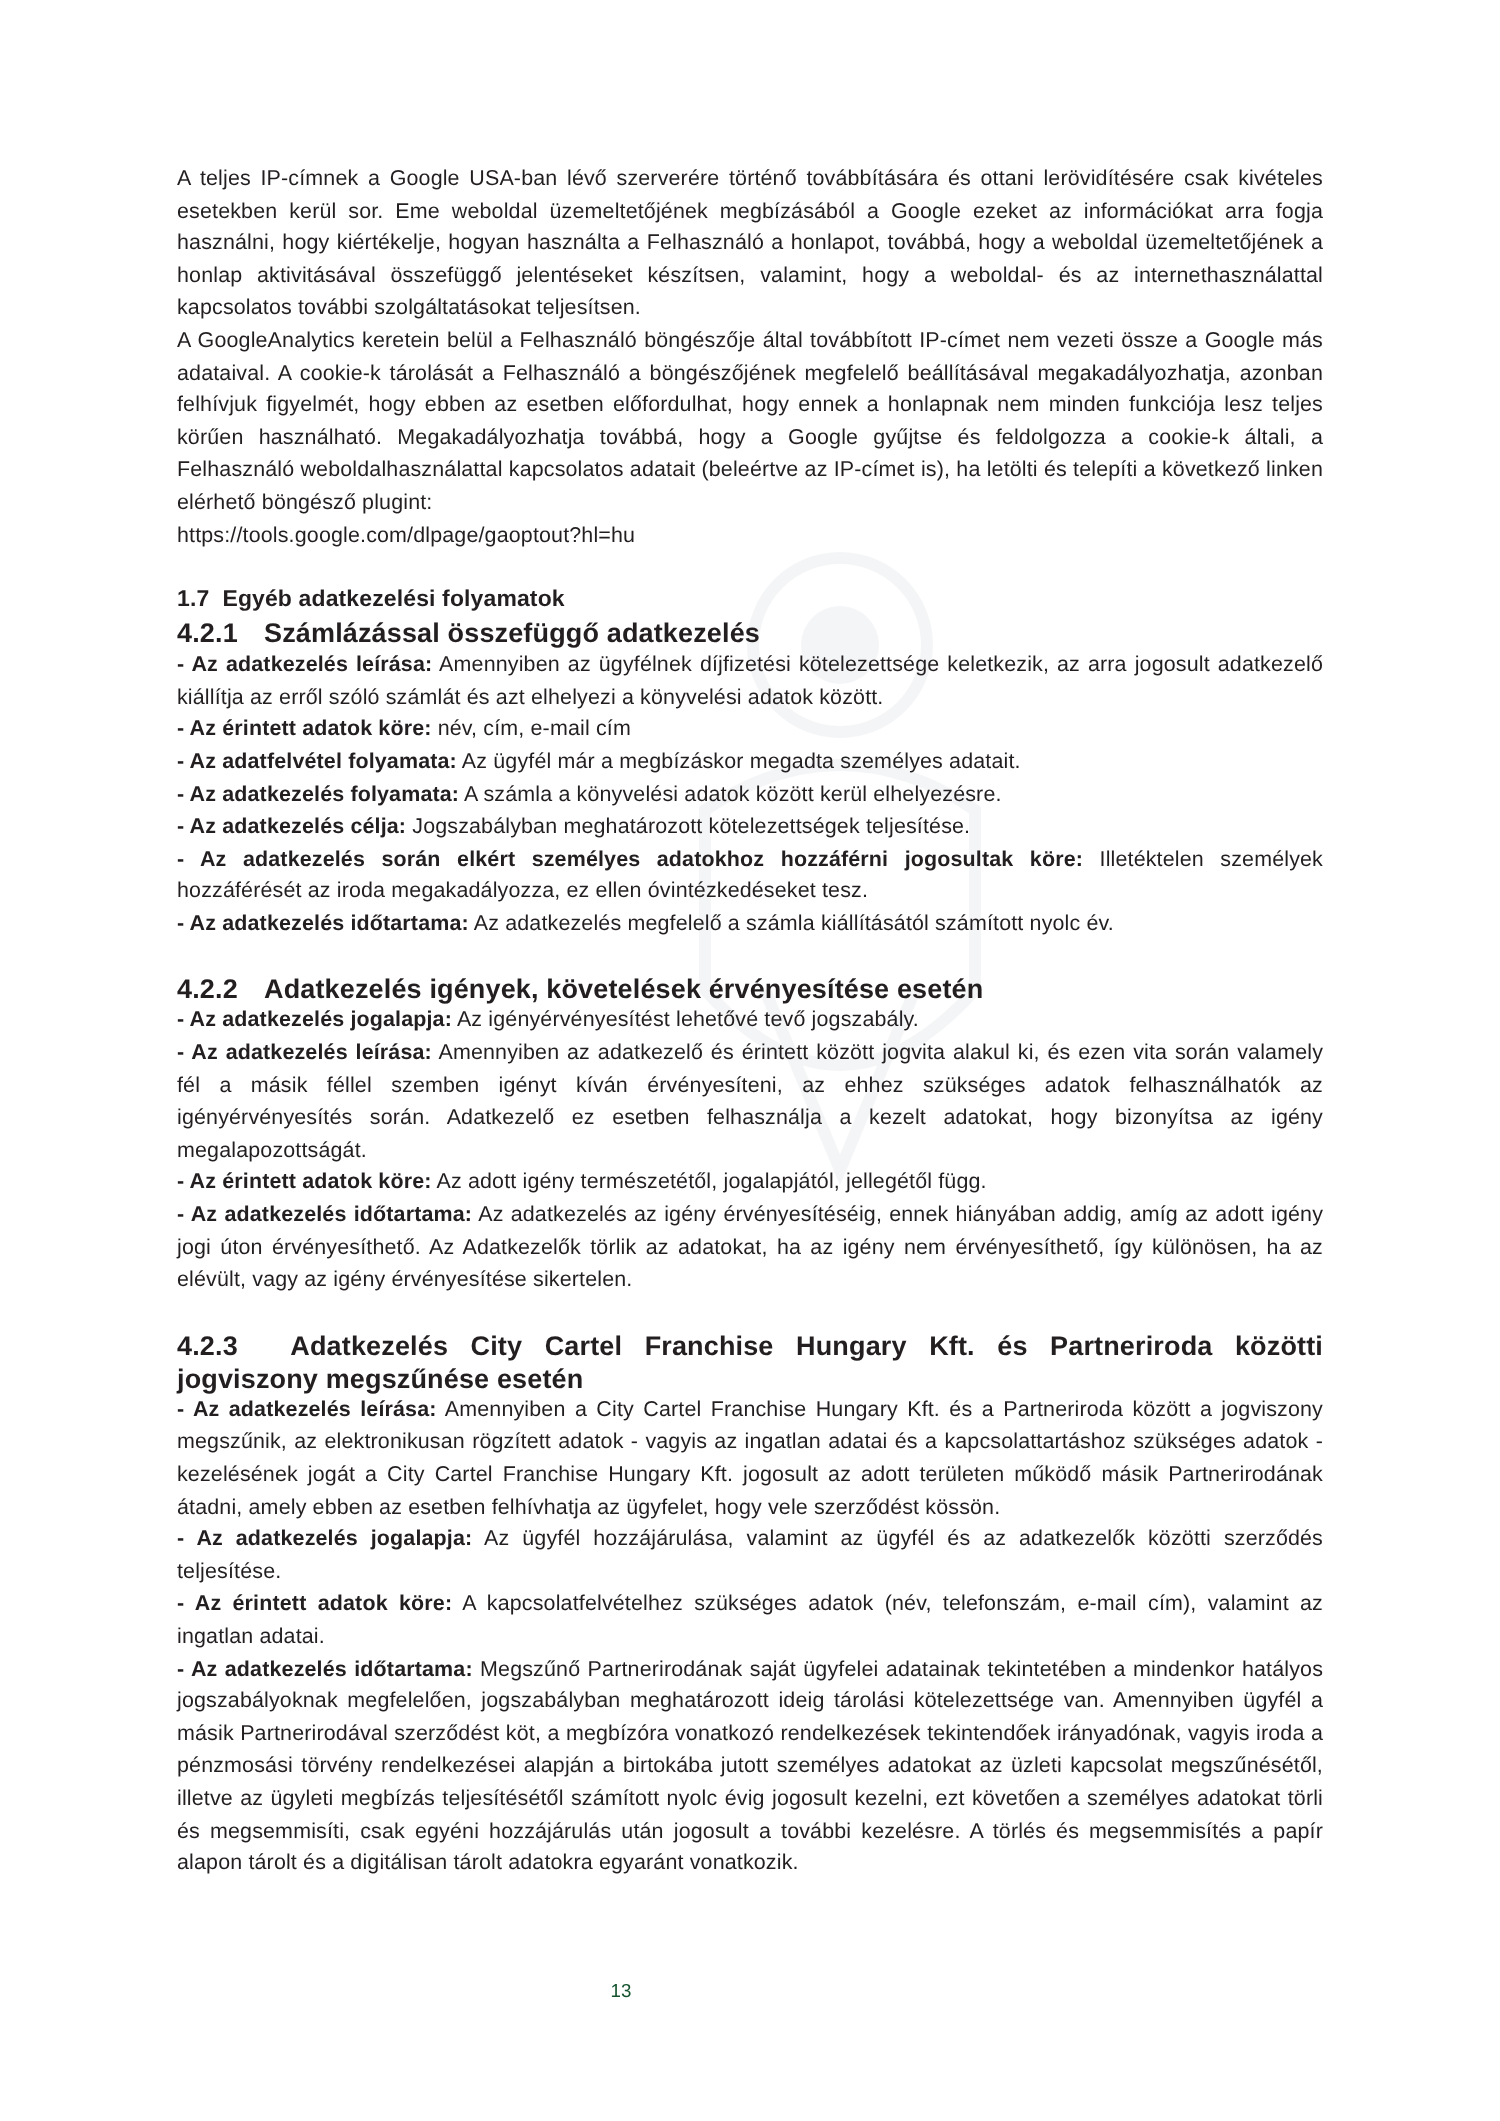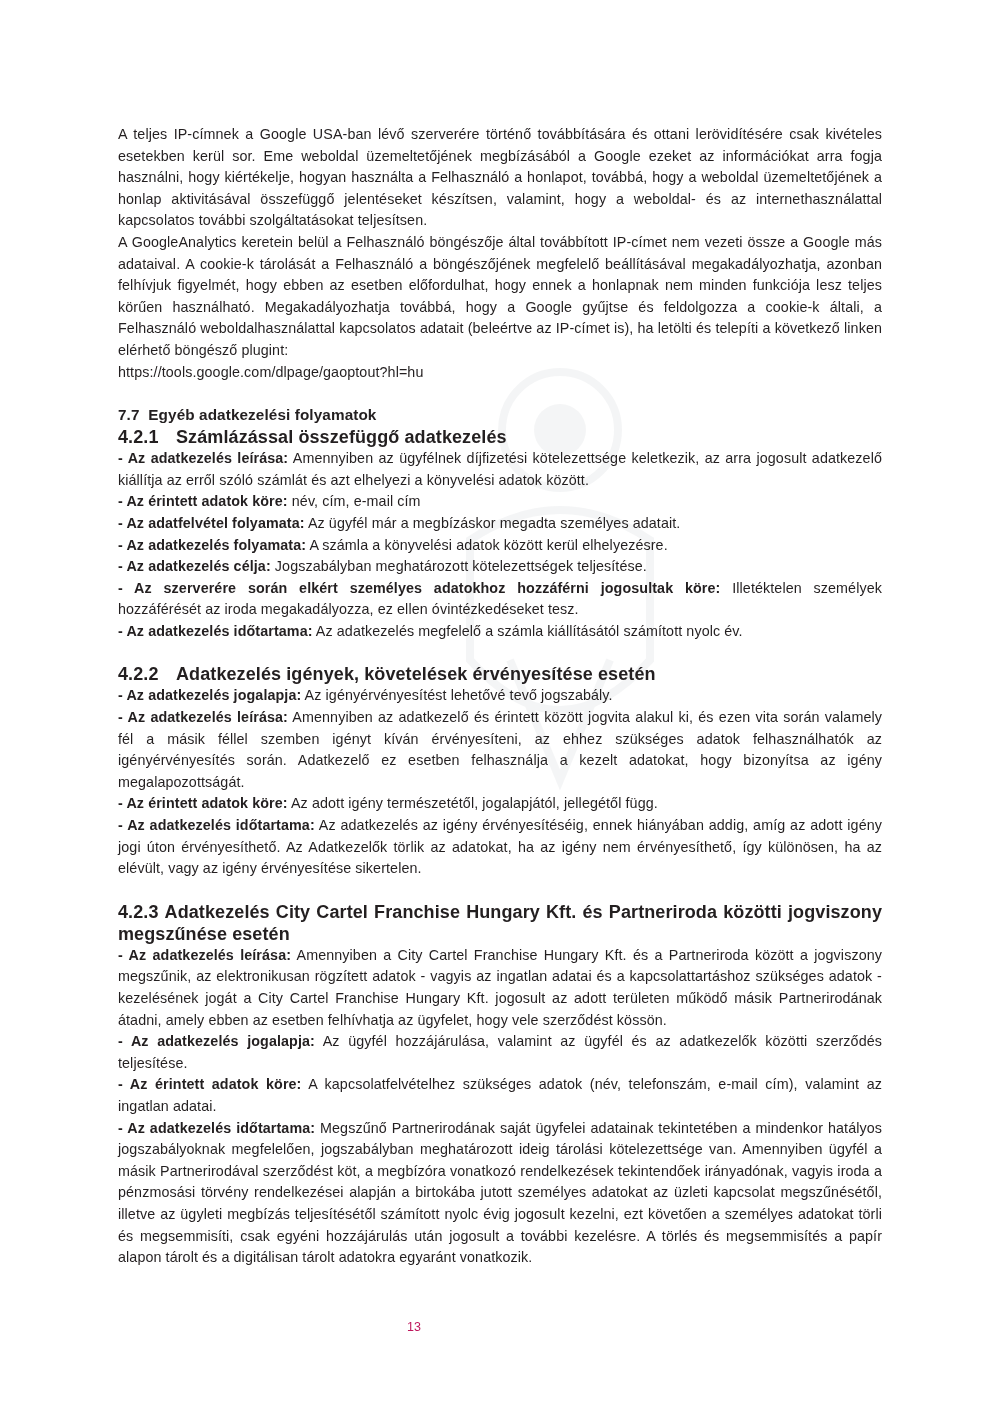--- a/index.html
+++ b/index.html
@@ -23,21 +23,21 @@
     top: 360px;
     width: 260px;
     height: 460px;
     opacity: 0.07;
     pointer-events: none;
     z-index: 0;
   }
   .content {
     position: absolute;
     left: 118px;
-    top: 124px;
+    top: 109px;
     width: 764px;
     z-index: 2;
   }
   p {
     margin: 0;
     font-size: 14.3px;
     line-height: 21.6px;
     text-align: justify;
     letter-spacing: 0.1px;
   }
@@ -62,32 +62,32 @@
   }
   h3.sub .num {
     display: inline-block;
     min-width: 58px;
   }
   h3.sub.justified {
     text-align: justify;
   }
   h3.sub.justified .num {
     min-width: 0;
-    margin-right: 6px;
+    margin-right: 35px;
   }
   .lbl { font-weight: bold; }
 
   .footer {
     position: absolute;
     left: 0;
     top: 1320px;
     width: 828px;
     text-align: center;
     font-size: 12.5px;
-    color: #be185d;
+    color: #14532d;
     z-index: 2;
   }
 </style>
 </head>
 <body>
 
 <div class="page">
 
   <svg class="watermark" viewBox="0 0 260 460" xmlns="http://www.w3.org/2000/svg">
     <circle cx="130" cy="70" r="58" fill="none" stroke="#6f7b86" stroke-width="8"></circle>
@@ -98,33 +98,33 @@
 
   <div class="content">
 
     <p class="block">A teljes IP-címnek a Google USA-ban lévő szerverére történő továbbítására és ottani lerövidítésére csak kivételes esetekben kerül sor. Eme weboldal üzemeltetőjének megbízásából a Google ezeket az információkat arra fogja használni, hogy kiértékelje, hogyan használta a Felhasználó a honlapot, továbbá, hogy a weboldal üzemeltetőjének a honlap aktivitásával összefüggő jelentéseket készítsen, valamint, hogy a weboldal- és az internethasználattal kapcsolatos további szolgáltatásokat teljesítsen.</p>
     <p class="block"><span>A GoogleAnalytics keretein belül a Felhasználó böngészője által továbbított IP-címet nem vezeti össze a Google más adataival. A cookie-k tárolását a Felhasználó a böngészőjének megfelelő beállításával megakadályozhatja, azonban felhívjuk figyelmét, hogy ebben az esetben előfordulhat, hogy ennek a honlapnak nem minden funkciója lesz teljes körűen használható. Megakadályozhatja továbbá, hogy a Google gyűjtse és feldolgozza a cookie-k általi, a Felhasználó weboldalhasználattal kapcsolatos adatait (beleértve az IP-címet is), ha letölti és telepíti a következő linken elérhető böngésző plugint:</span></p>
     <p class="block">https://tools.google.com/dlpage/gaoptout?hl=hu</p>
 
     <div class="gap-md"></div>
 
     <h2 class="sec">
-      <span>7.7</span>&nbsp;&nbsp;<span>Egyéb adatkezelési folyamatok</span>
+      <span>1.7</span>&nbsp;&nbsp;<span>Egyéb adatkezelési folyamatok</span>
     </h2>
 
     <h3 class="sub">
       <span class="num">4.2.1</span><span>Számlázással összefüggő adatkezelés</span>
     </h3>
 
     <p><span class="lbl">- Az adatkezelés leírása:</span><span> Amennyiben az ügyfélnek díjfizetési kötelezettsége keletkezik, az arra jogosult adatkezelő kiállítja az erről szóló számlát és azt elhelyezi a könyvelési adatok között.</span></p>
     <p><span class="lbl">- Az érintett adatok köre:</span><span> név, cím, e-mail cím</span></p>
     <p><span class="lbl">- Az adatfelvétel folyamata:</span><span> Az ügyfél már a megbízáskor megadta személyes adatait.</span></p>
     <p><span class="lbl">- Az adatkezelés folyamata:</span><span> A számla a könyvelési adatok között kerül elhelyezésre.</span></p>
     <p><span class="lbl">- Az adatkezelés célja:</span><span> Jogszabályban meghatározott kötelezettségek teljesítése.</span></p>
-    <p><span class="lbl">- Az szerverére során elkért személyes adatokhoz hozzáférni jogosultak köre:</span><span> Illetéktelen személyek hozzáférését az iroda megakadályozza, ez ellen óvintézkedéseket tesz.</span></p>
+    <p><span class="lbl">- Az adatkezelés során elkért személyes adatokhoz hozzáférni jogosultak köre:</span><span> Illetéktelen személyek hozzáférését az iroda megakadályozza, ez ellen óvintézkedéseket tesz.</span></p>
     <p><span class="lbl">- Az adatkezelés időtartama:</span><span> Az adatkezelés megfelelő a számla kiállításától számított nyolc év.</span></p>
 
     <div class="gap-md"></div>
 
     <h3 class="sub">
       <span class="num">4.2.2</span><span>Adatkezelés igények, követelések érvényesítése esetén</span>
     </h3>
 
     <p><span class="lbl">- Az adatkezelés jogalapja:</span><span> Az igényérvényesítést lehetővé tevő jogszabály.</span></p>
     <p><span class="lbl">- Az adatkezelés leírása:</span><span> Amennyiben az adatkezelő és érintett között jogvita alakul ki, és ezen vita során valamely fél a másik féllel szemben igényt kíván érvényesíteni, az ehhez szükséges adatok felhasználhatók az igényérvényesítés során. Adatkezelő ez esetben felhasználja a kezelt adatokat, hogy bizonyítsa az igény megalapozottságát.</span></p>

